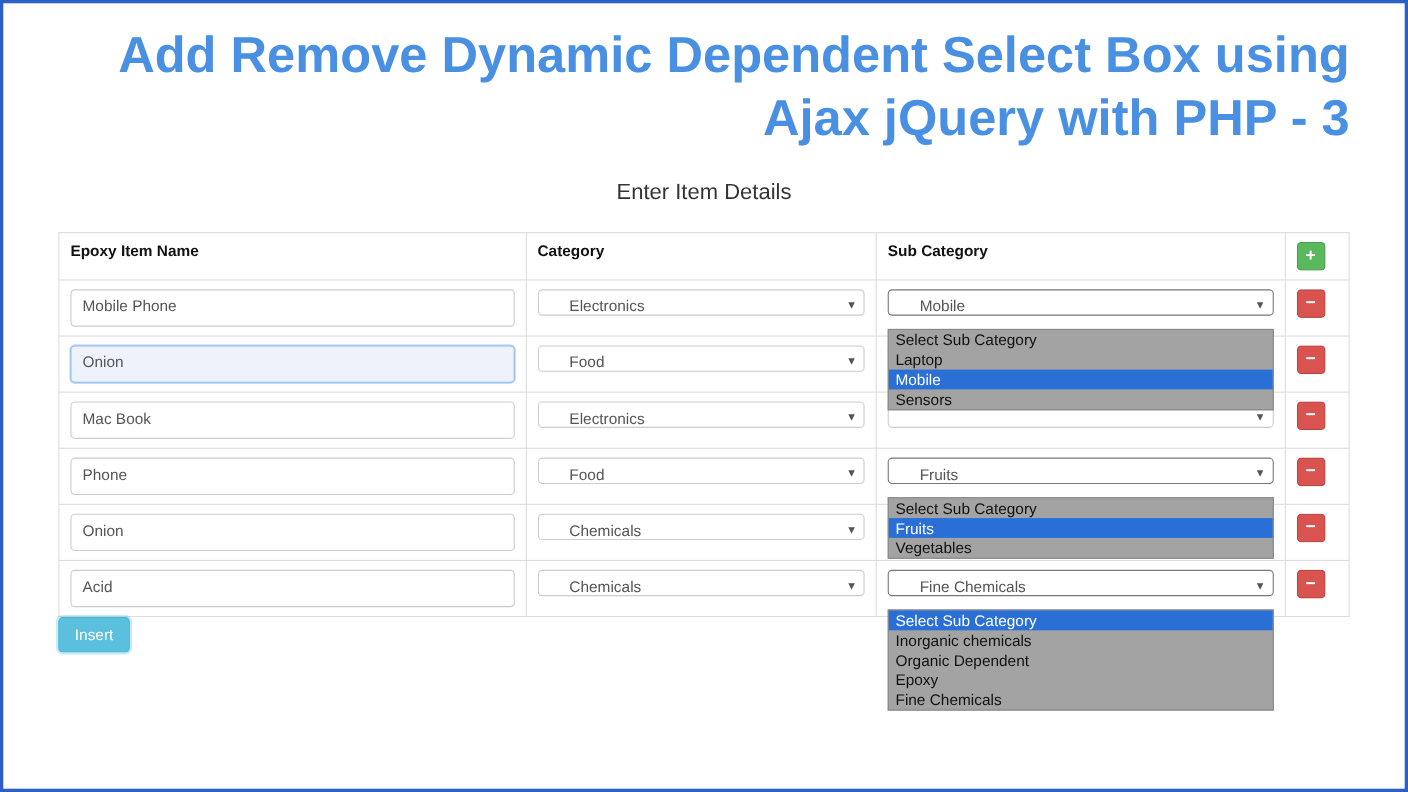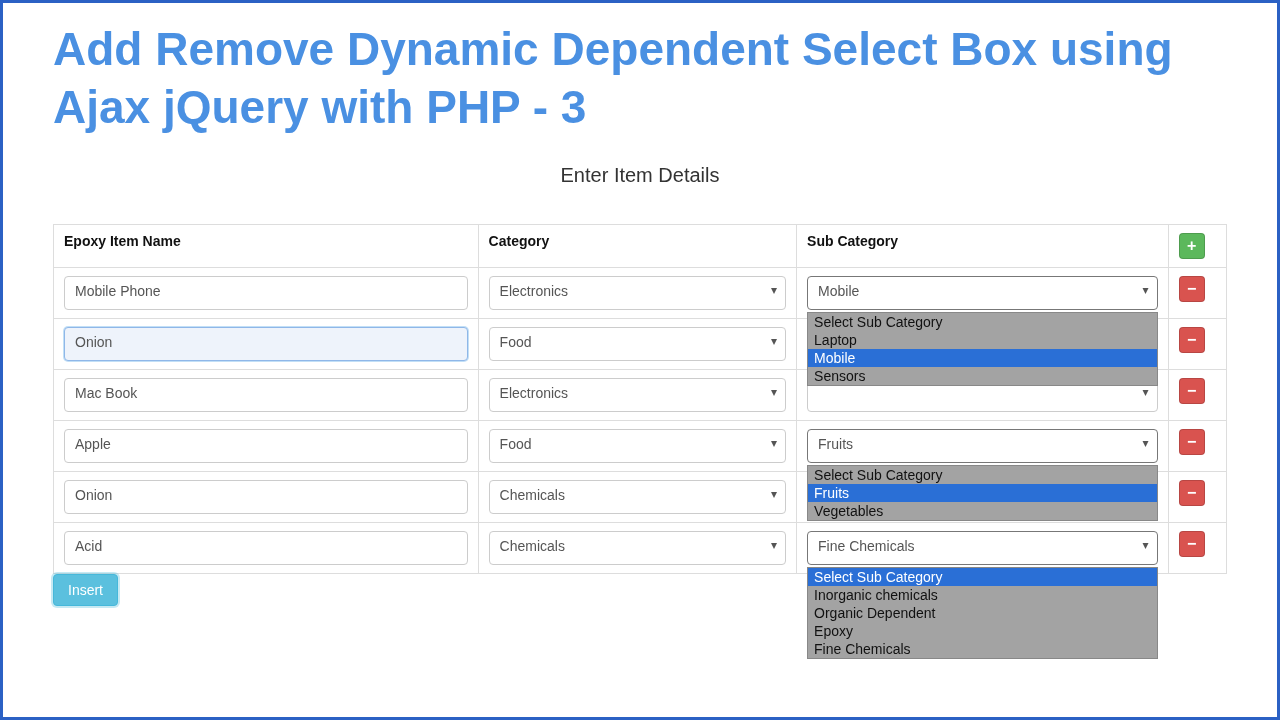--- a/index.html
+++ b/index.html
@@ -10,29 +10,29 @@
   height: 720px;
   border: 3px solid #2b61c4;
   padding: 18px 50px 0 50px;
   position: relative;
 }
 h1.title {
   font-family: Arial, "Arial Black", sans-serif;
   font-weight: 800;
   font-size: 46px;
   color: #4a90e2;
-  text-align: left;
+  text-align: right;
   line-height: 1.25;
   margin-bottom: 28px;
 }
 .subtitle {
   text-align: center;
   font-size: 20px;
   color: #333;
-  margin-bottom: 37px;
+  margin-bottom: 24px;
 }
 table.main {
   width: 100%;
   border-collapse: collapse;
   table-layout: fixed;
 }
 table.main th, table.main td {
   border: 1px solid #ddd;
   padding: 8px 10px;
   font-size: 14px;
@@ -56,24 +56,24 @@
   color: #555;
   background: #fff;
 }
 .input.focus {
   border-color: #8fb7e8;
   background: #eef3fb;
   box-shadow: 0 0 0 1px rgba(102,175,233,.4);
 }
 .select {
   width: 100%;
-  height: 34px;
+  height: 24px;
   border: 1px solid #ccc;
   border-radius: 4px;
-  padding: 6px 10px;
+  padding: 6px 28px;
   font-size: 14px;
   color: #555;
   background: #fff;
   position: relative;
 }
 .select.open { border-color: #777; }
 .select::after {
   content: "▾";
   position: absolute;
   right: 8px;
@@ -196,21 +196,21 @@
         </td>
         <td class="overflow">
           <div class="select"></div>
         </td>
         <td class="action-cell"><span class="btn-icon btn-remove">
             <span>−</span>
           </span></td>
       </tr>
       <tr>
         <td>
-          <div class="input">Apple</div>
+          <div class="input">Phone</div>
         </td>
         <td>
           <div class="select">Food</div>
         </td>
         <td class="overflow">
           <div class="select open">Fruits</div>
           <div class="dropdown">
             <div class="opt">Select Sub Category</div>
             <div class="opt hl">Fruits</div>
             <div class="opt">Vegetables</div>

